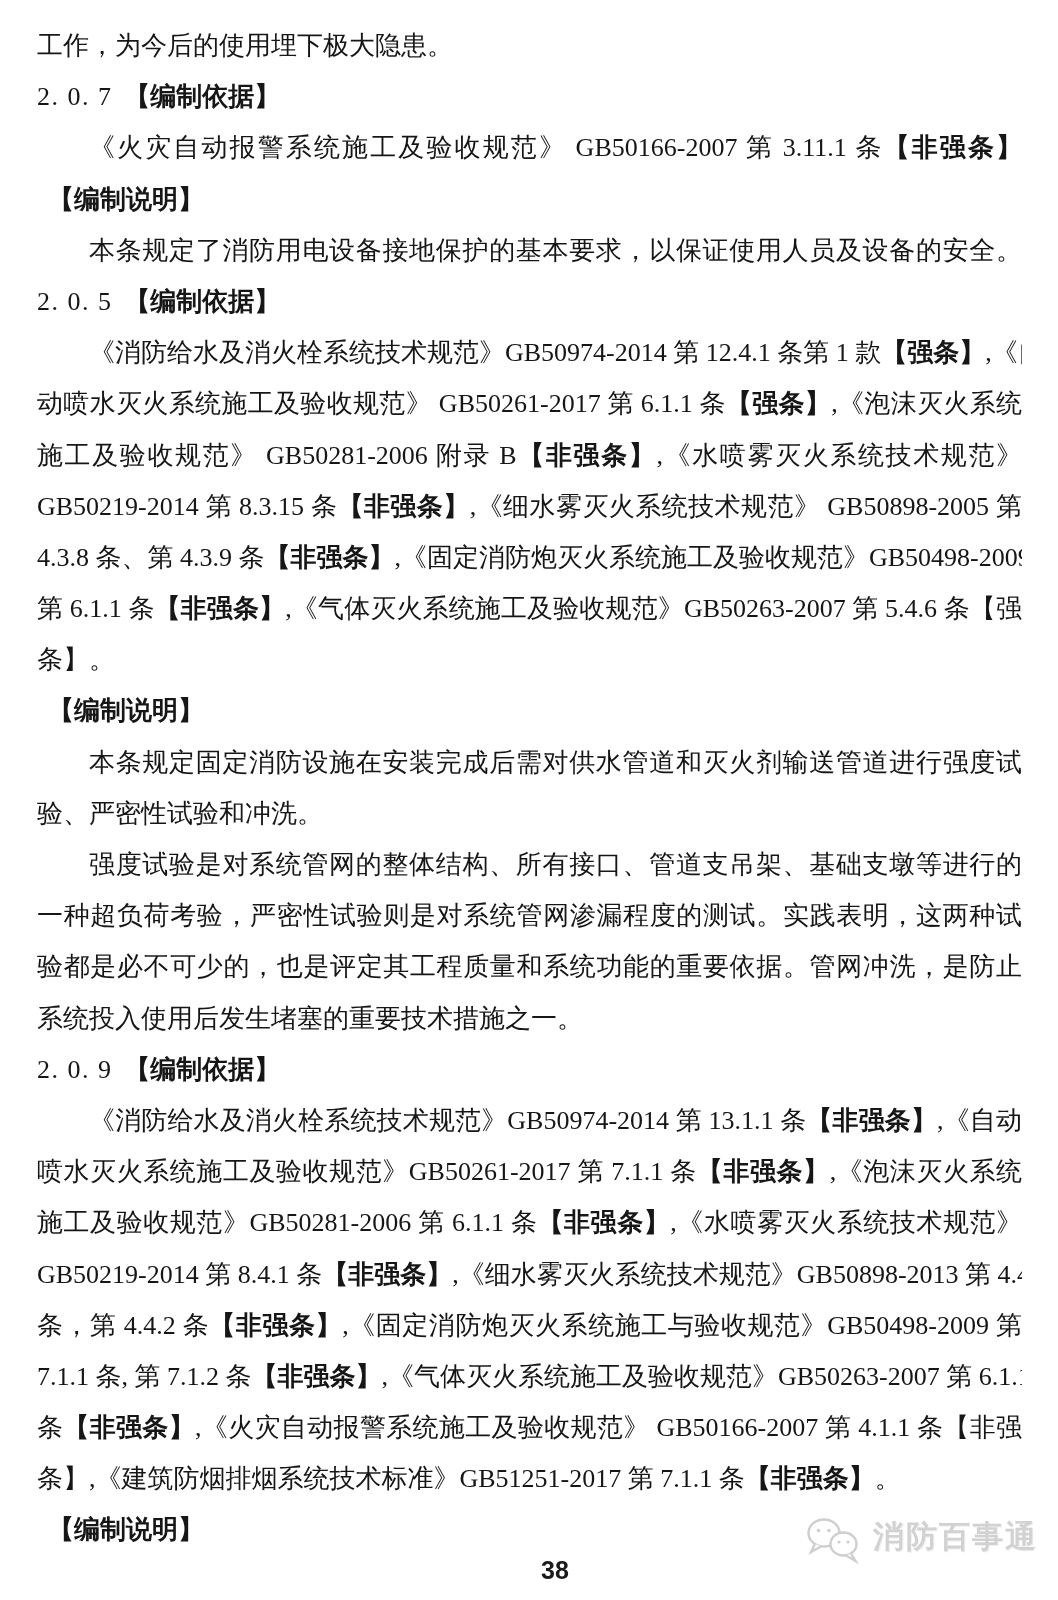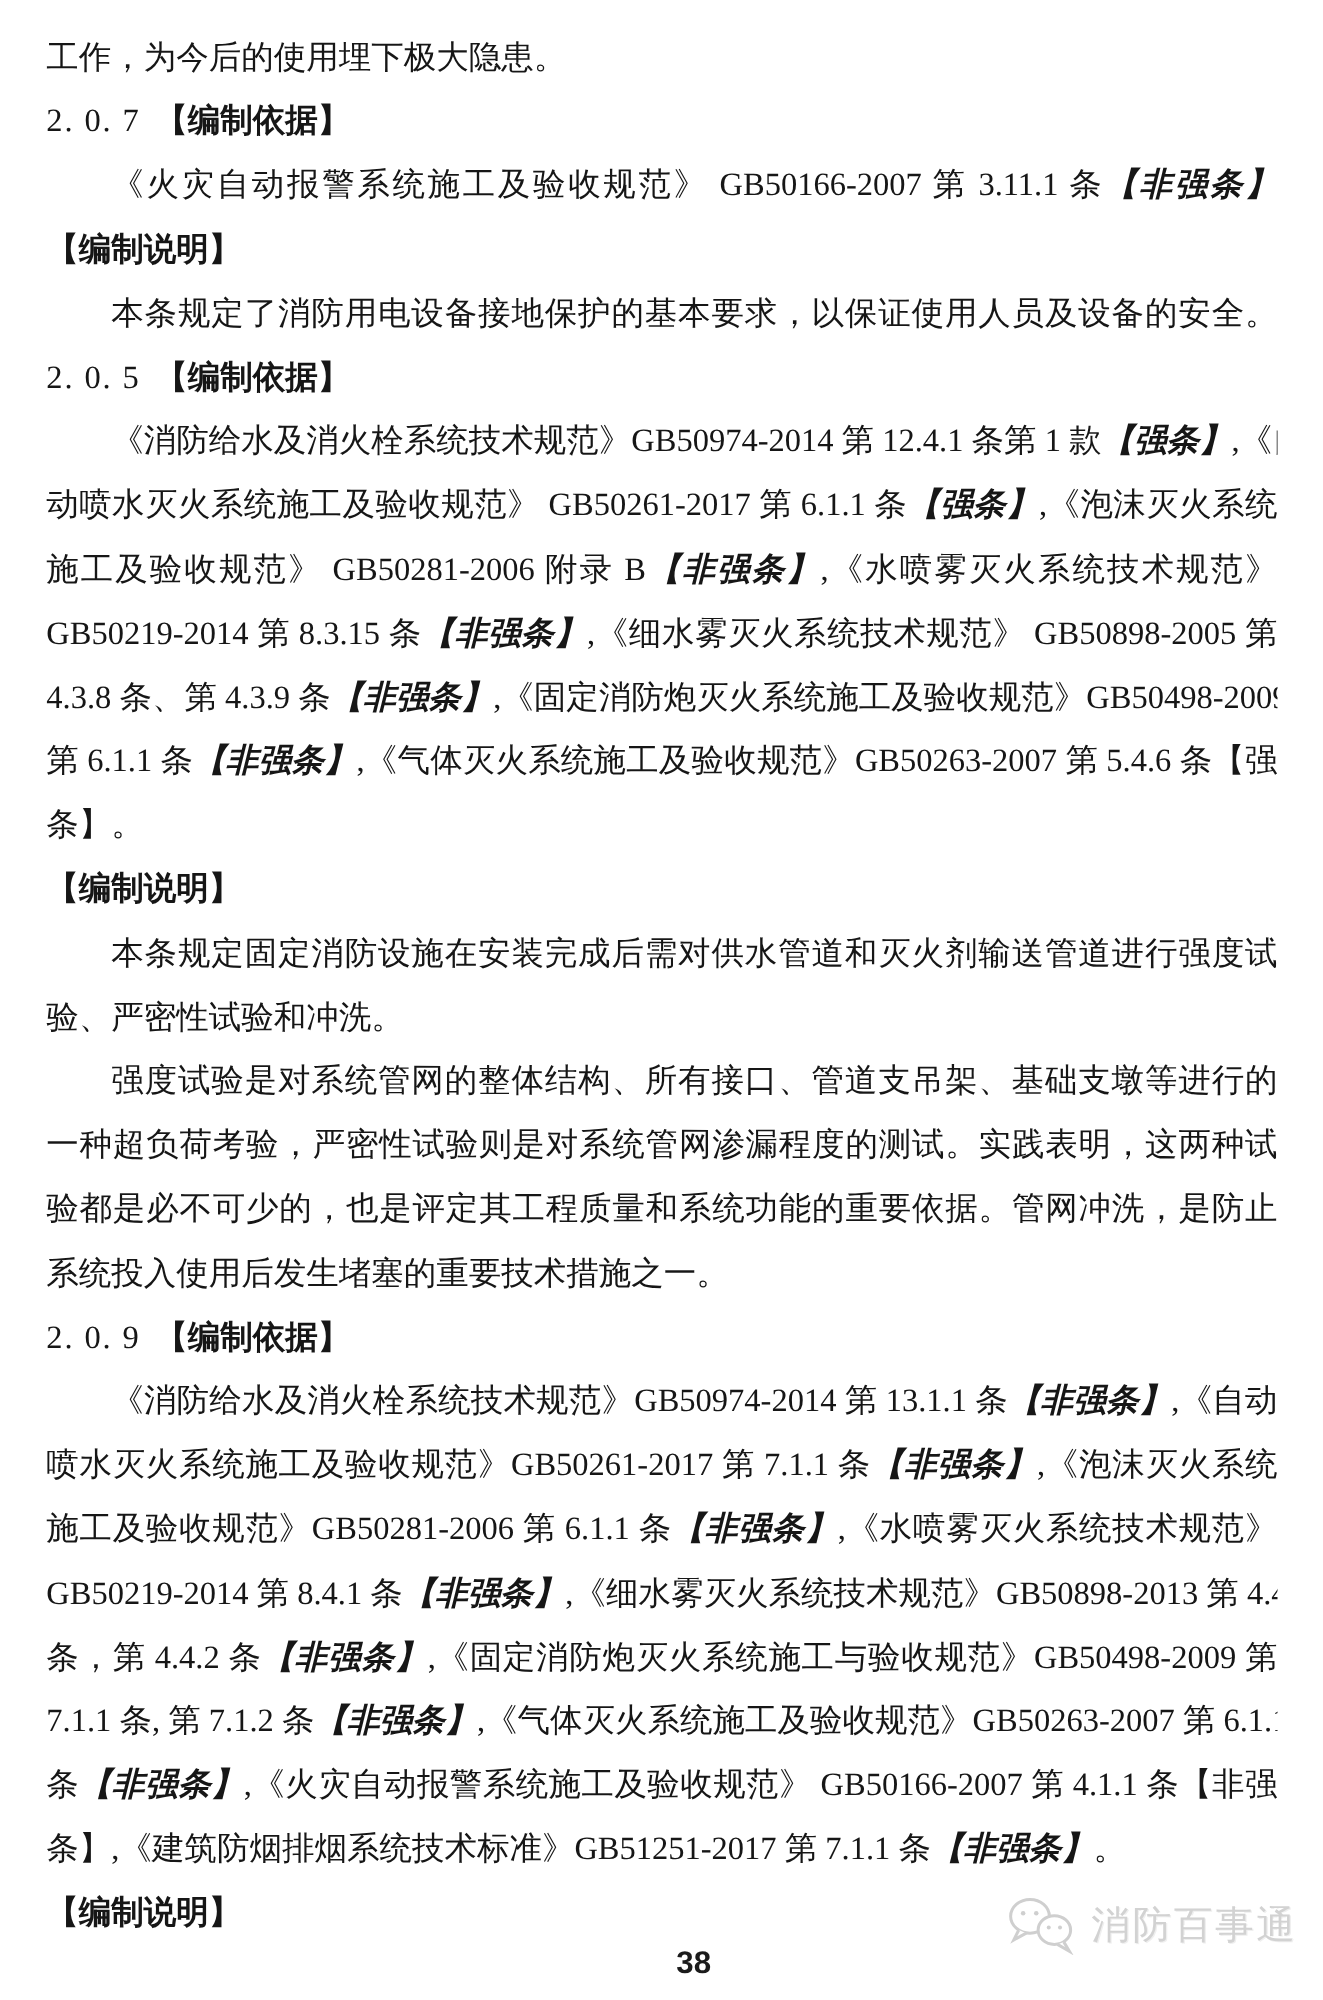--- a/index.html
+++ b/index.html
@@ -38,46 +38,45 @@
     text-indent: 2em;
   }
   .h-num {
     letter-spacing: 1.5px;
   }
   .h-label {
     font-weight: bold;
     margin-left: 0.45em;
   }
   .line > .h-label:first-child {
-    margin-left: 0;
+    margin-left: 11px;
   }
   .strong {
     font-weight: bold;
-    font-style: italic;
   }
   .page-number {
     position: absolute;
     top: 1556px;
     left: 0;
     width: 100%;
     text-align: center;
     font-family: "Liberation Sans", "DejaVu Sans", sans-serif;
     font-weight: bold;
     font-size: 25px;
     color: #1b1b1b;
     padding-left: 28px;
   }
   .watermark {
     position: absolute;
     top: 1516px;
     right: 16px;
     display: flex;
-    align-items: center;
     gap: 10px;
     color: #d2d2d2;
+    font-weight: bold;
   }
   .watermark-text {
     font-family: "Liberation Sans", "DejaVu Sans", sans-serif;
     font-size: 31px;
     letter-spacing: 2px;
     color: #d2d2d2;
     text-shadow: -1px -1px 0 #ffffff, 1px 1px 0 #efefef;
     white-space: nowrap;
   }
   .wm-icon {

